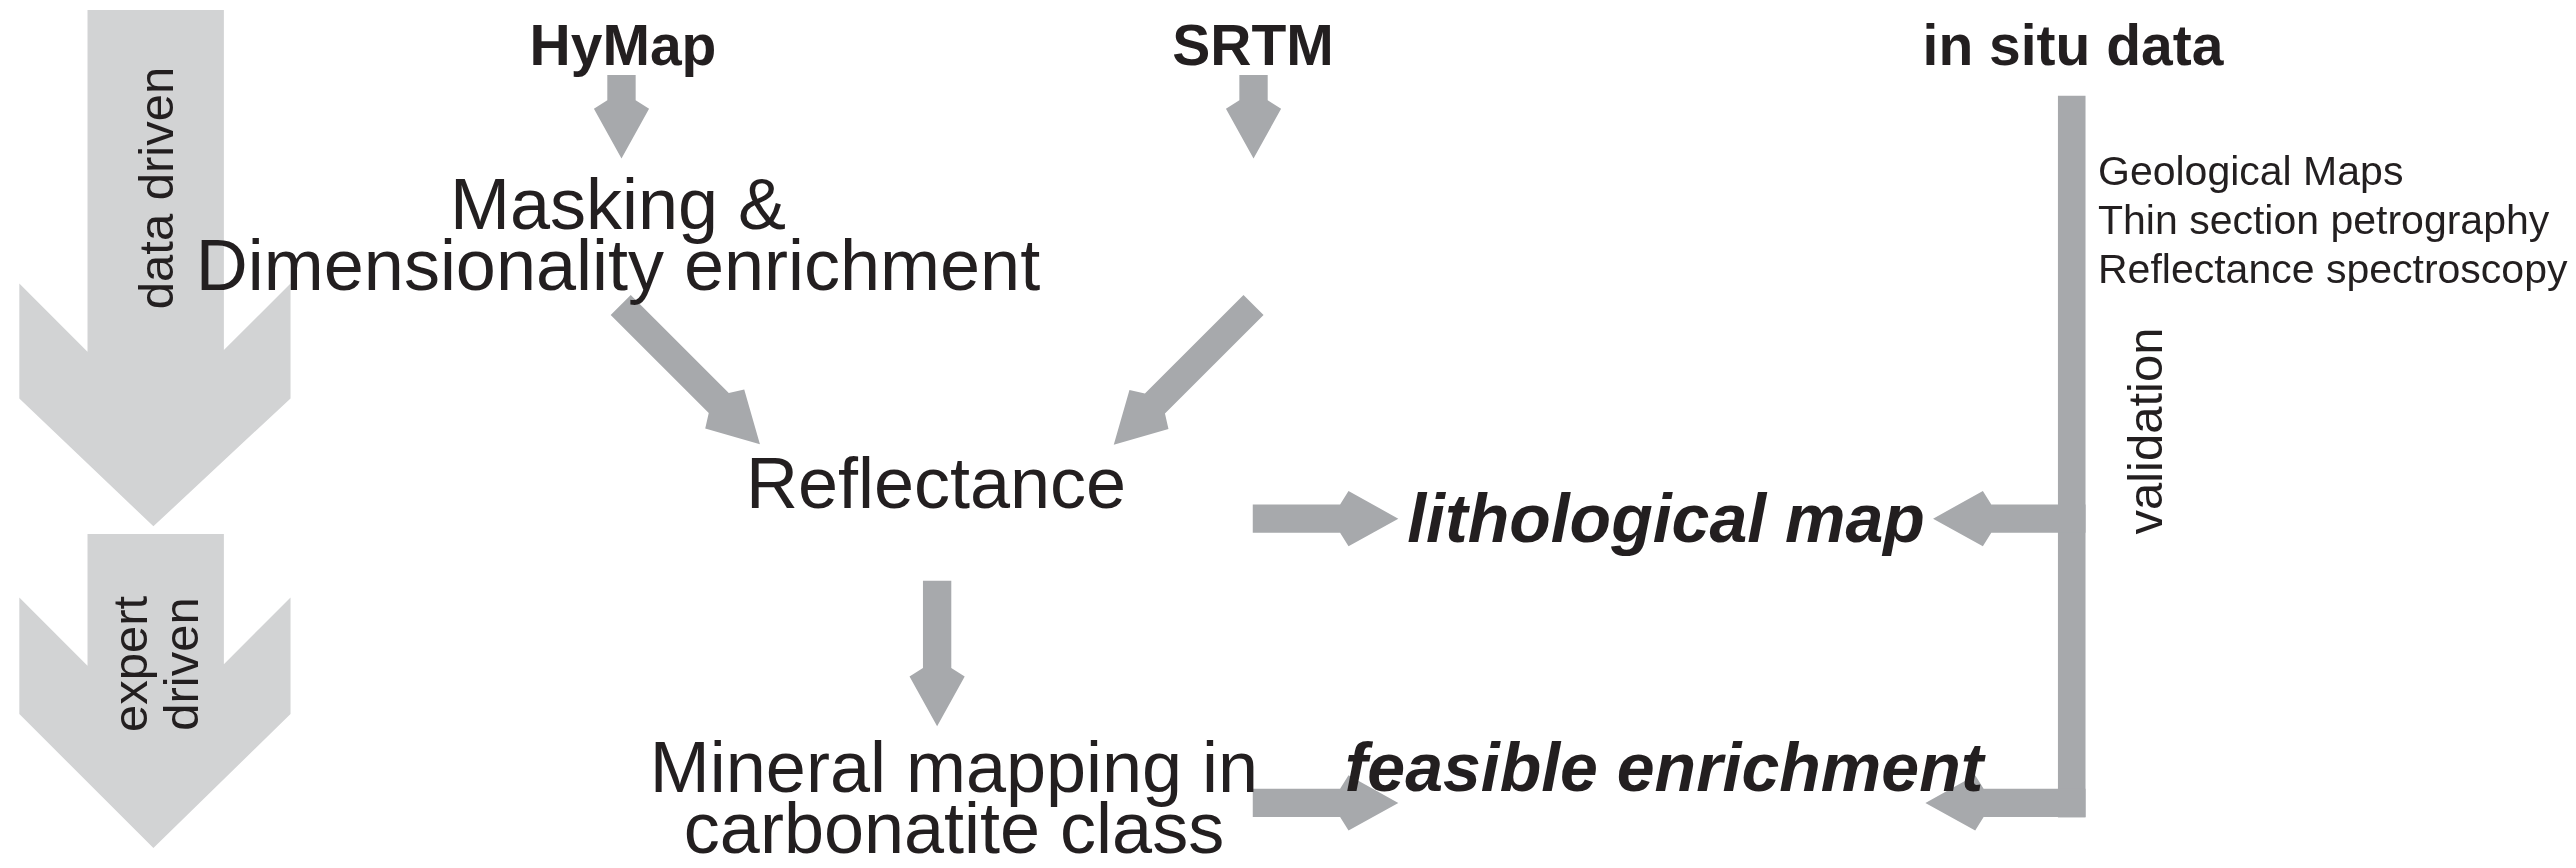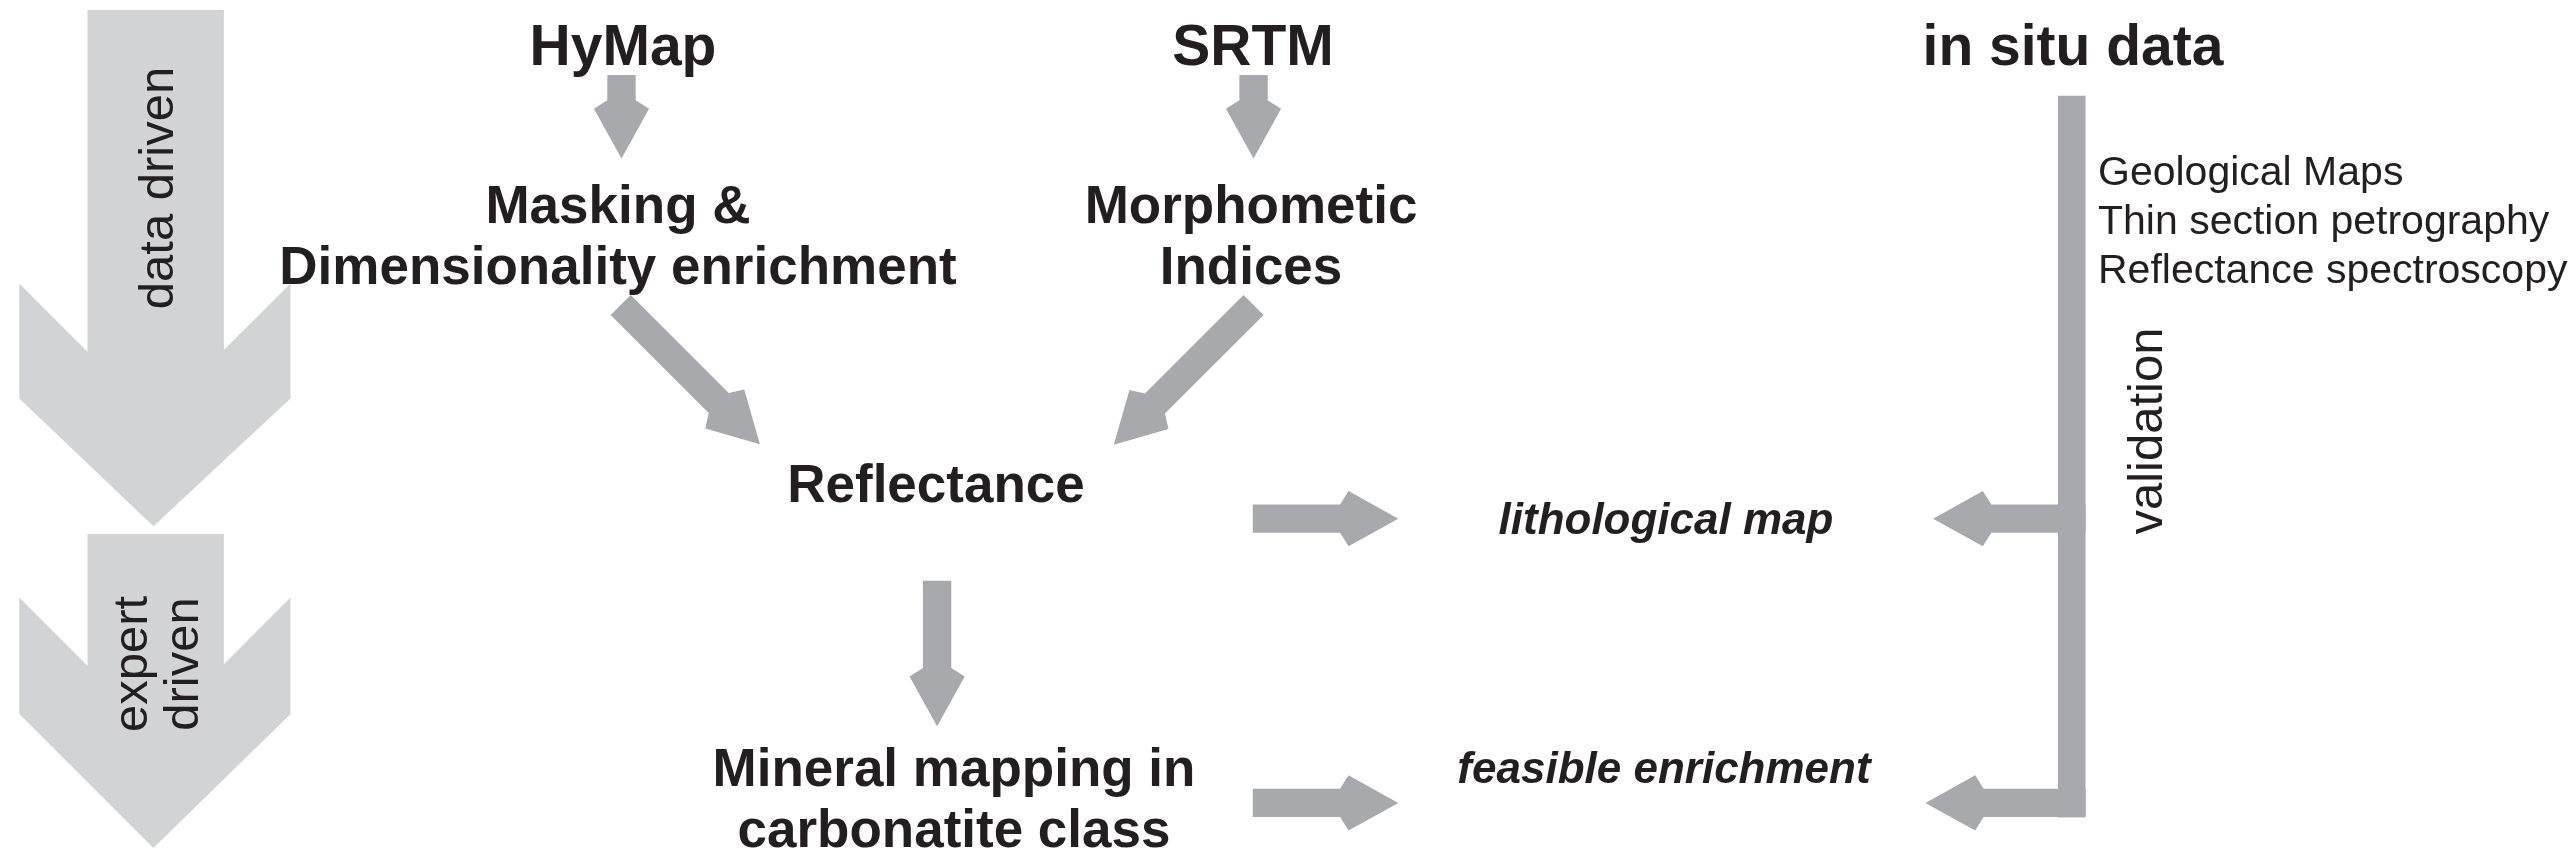--- a/index.html
+++ b/index.html
@@ -32,26 +32,26 @@
     color: #231f20;
   }
   .center { transform: translateX(-50%); text-align: center; }
 
   .header {
     font-size: 57px;
     font-weight: 700;
     line-height: 57px;
   }
   .node {
-    font-size: 53px;
-    font-weight: 700;
+    font-size: 72px;
+    font-weight: 400;
     line-height: 61px;
   }
   .output {
-    font-size: 44px;
+    font-size: 68px;
     font-weight: 700;
     font-style: italic;
     line-height: 67px;
   }
   .list {
     font-size: 41px;
     font-weight: 400;
     line-height: 49px;
     text-align: left;
   }
@@ -95,24 +95,20 @@
   <div class="rot" style="left:156px; top:664px;">
     <div>expert</div>
     <div>driven</div>
   </div>
   <div class="rot" style="left:2145px; top:431px;">validation</div>
 
   <div class="txt node center" style="left:618px; top:174px;">
     <div>Masking &amp;</div>
     <div>Dimensionality enrichment</div>
   </div>
-  <div class="txt node center" style="left:1251px; top:174px;">
-    <div>Morphometic</div>
-    <div>Indices</div>
-  </div>
   <div class="txt node center" style="left:936px; top:453px;">
     <div>Reflectance</div>
   </div>
   <div class="txt node center" style="left:936px; top:737px;margin-left:18px;">
     <div>Mineral mapping in</div>
     <div>carbonatite class</div>
   </div>
 
   <div class="txt output center" style="left:1666px; top:485px;">lithological map</div>
   <div class="txt output center" style="left:1664px; top:734px;">

